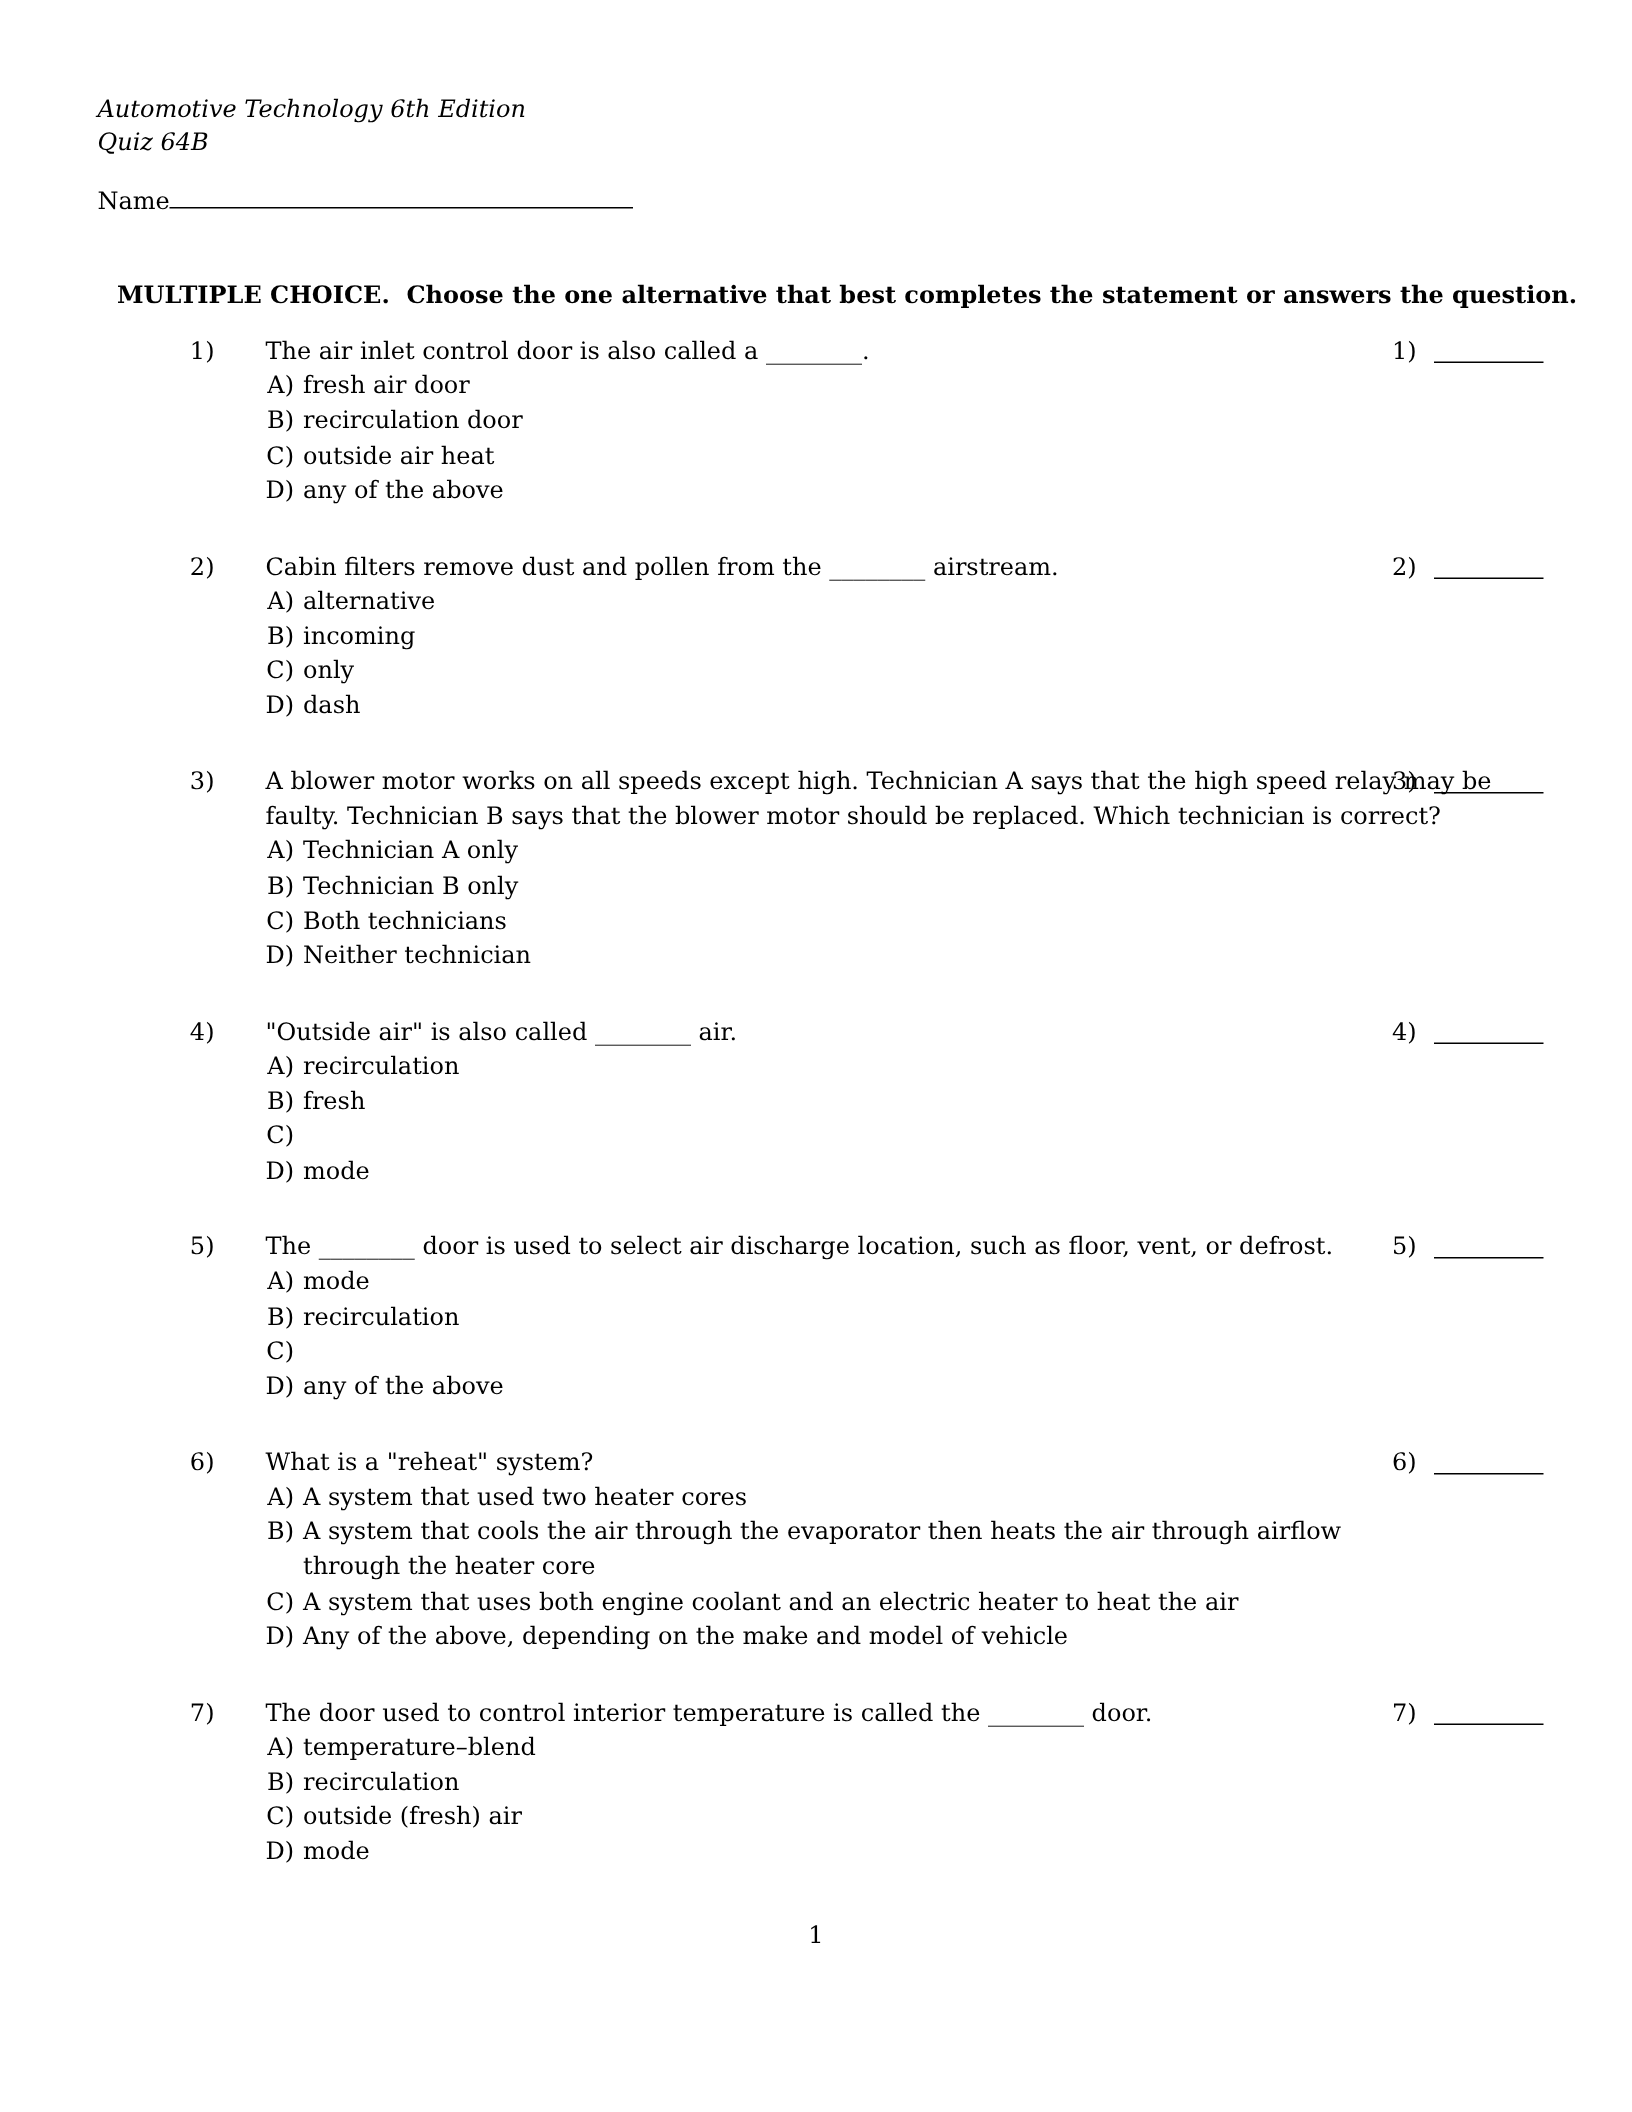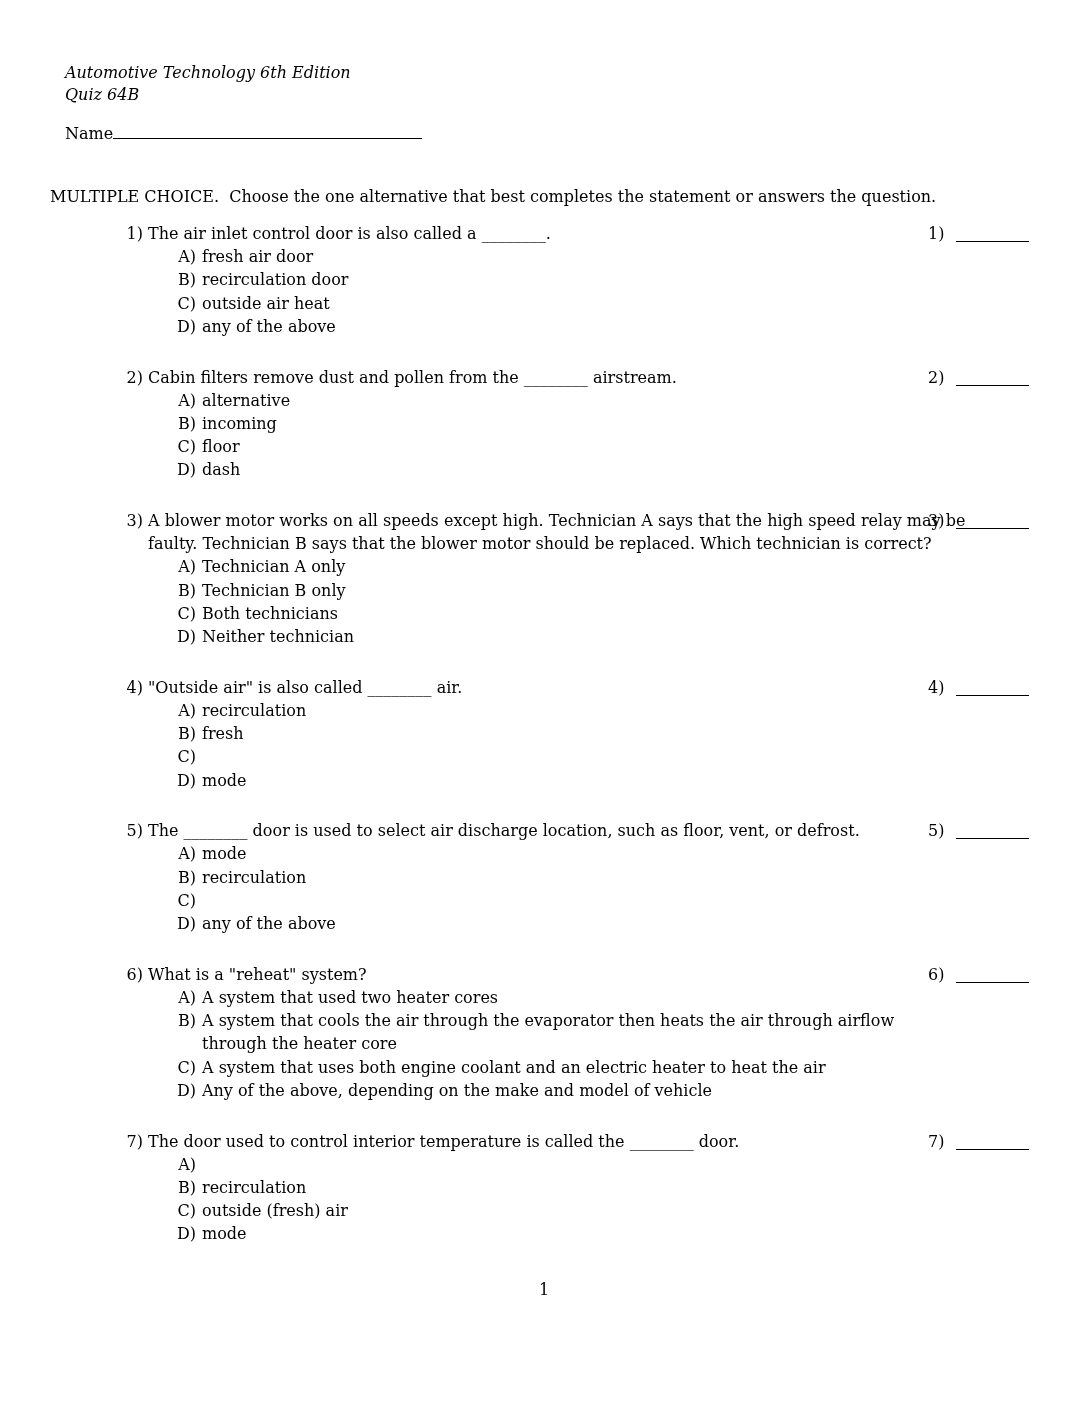--- a/index.html
+++ b/index.html
@@ -27,22 +27,22 @@
     line-height: 21px;
   }
   .name-underline {
     display: inline-block;
     width: 309px;
     border-bottom: 1.5px solid #000;
   }
   .instructions {
     position: absolute;
     top: 187px;
-    left: 50px;
-    font-weight: normal;
+    left: 78px;
+    font-weight: bold;
     white-space: pre;
   }
   .questions {
     position: absolute;
     top: 222px;
     left: 65px;
     width: 1023px;
   }
   .question {
     position: relative;
@@ -54,20 +54,21 @@
   }
   .q-num {
     flex: none;
     width: 78px;
     text-align: right;
     margin-right: 5px;
   }
   .q-text {
     white-space: pre-wrap;
     width: 845px;
+    margin-left: 29px;
   }
   .choice-row {
     display: flex;
     line-height: 23.2px;
     padding-left: 101px;
   }
   .c-label {
     flex: none;
     width: 30px;
     text-align: right;
@@ -150,21 +151,21 @@
     <div class="choice-row">
       <span class="c-label">A)</span>
       <span class="c-text">alternative</span>
     </div>
     <div class="choice-row">
       <span class="c-label">B)</span>
       <span class="c-text">incoming</span>
     </div>
     <div class="choice-row">
       <span class="c-label">C)</span>
-      <span class="c-text">floor</span>
+      <span class="c-text">only</span>
     </div>
     <div class="choice-row">
       <span class="c-label">D)</span>
       <span class="c-text">dash</span>
     </div>
     <div class="answer-slot">
       <span>2)</span><span class="answer-blank"></span>
     </div>
   </div>
 
@@ -272,20 +273,21 @@
     </div>
   </div>
 
   <div class="question">
     <div class="q-row">
       <span class="q-num">7)</span>
       <span class="q-text">The door used to control interior temperature is called the ________ door.</span>
     </div>
     <div class="choice-row">
       <span class="c-label">A)</span>
+      <span class="c-text">temperature–blend</span>
     </div>
     <div class="choice-row">
       <span class="c-label">B)</span>
       <span class="c-text">recirculation</span>
     </div>
     <div class="choice-row">
       <span class="c-label">C)</span>
       <span class="c-text">outside (fresh) air</span>
     </div>
     <div class="choice-row">

